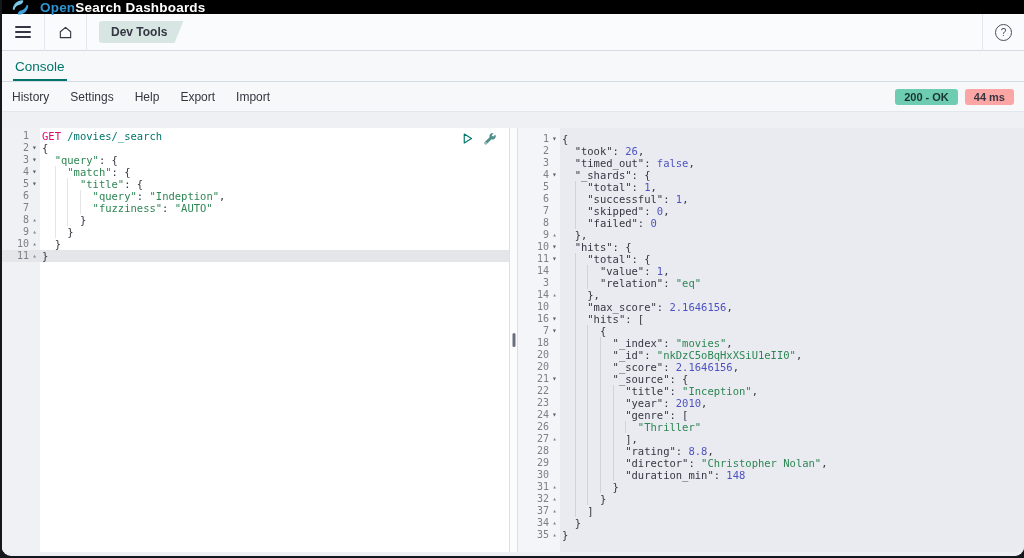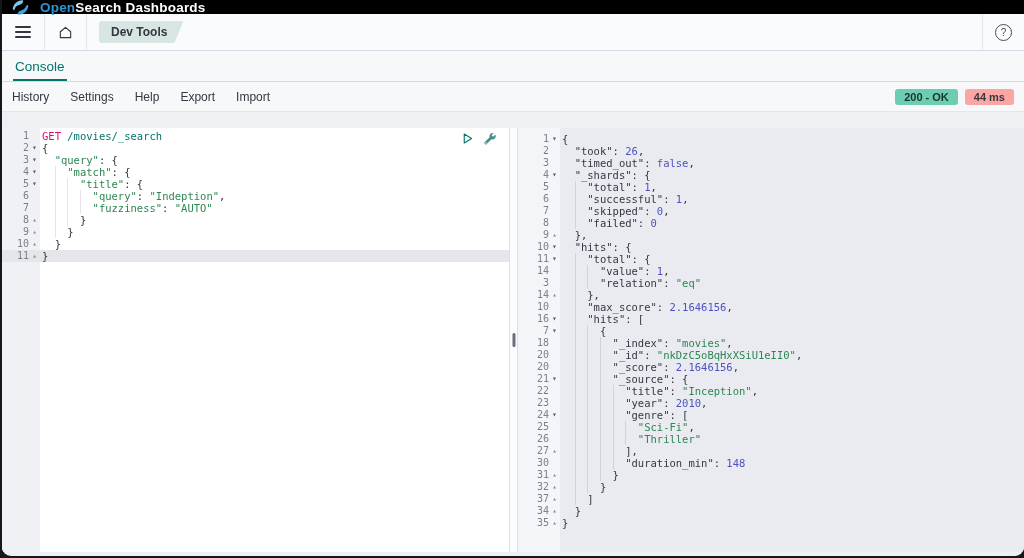--- a/index.html
+++ b/index.html
@@ -164,23 +164,24 @@
         <div class="row"><span class="gut"><span class="num">10</span><span class="fold"></span></span><span class="code"><span class="ig first"></span><span class="ig"></span><span class="tk-p">"max_score": </span><span class="tk-n">2.1646156</span><span class="tk-p">,</span></span></div>
         <div class="row"><span class="gut"><span class="num">16</span><span class="fold">▾</span></span><span class="code"><span class="ig first"></span><span class="ig"></span><span class="tk-p">"hits": [</span></span></div>
         <div class="row"><span class="gut"><span class="num">7</span><span class="fold">▾</span></span><span class="code"><span class="ig first"></span><span class="ig"></span><span class="ig"></span><span class="tk-p">{</span></span></div>
         <div class="row"><span class="gut"><span class="num">18</span><span class="fold"></span></span><span class="code"><span class="ig first"></span><span class="ig"></span><span class="ig"></span><span class="ig"></span><span class="tk-p">"_index": </span><span class="tk-g">"movies"</span><span class="tk-p">,</span></span></div>
         <div class="row"><span class="gut"><span class="num">20</span><span class="fold"></span></span><span class="code"><span class="ig first"></span><span class="ig"></span><span class="ig"></span><span class="ig"></span><span class="tk-p">"_id": </span><span class="tk-g">"nkDzC5oBqHxXSiU1eII0"</span><span class="tk-p">,</span></span></div>
         <div class="row"><span class="gut"><span class="num">20</span><span class="fold"></span></span><span class="code"><span class="ig first"></span><span class="ig"></span><span class="ig"></span><span class="ig"></span><span class="tk-p">"_score": </span><span class="tk-n">2.1646156</span><span class="tk-p">,</span></span></div>
         <div class="row"><span class="gut"><span class="num">21</span><span class="fold">▾</span></span><span class="code"><span class="ig first"></span><span class="ig"></span><span class="ig"></span><span class="ig"></span><span class="tk-p">"_source": {</span></span></div>
         <div class="row"><span class="gut"><span class="num">22</span><span class="fold"></span></span><span class="code"><span class="ig first"></span><span class="ig"></span><span class="ig"></span><span class="ig"></span><span class="ig"></span><span class="tk-p">"title": </span><span class="tk-g">"Inception"</span><span class="tk-p">,</span></span></div>
         <div class="row"><span class="gut"><span class="num">23</span><span class="fold"></span></span><span class="code"><span class="ig first"></span><span class="ig"></span><span class="ig"></span><span class="ig"></span><span class="ig"></span><span class="tk-p">"year": </span><span class="tk-n">2010</span><span class="tk-p">,</span></span></div>
         <div class="row"><span class="gut"><span class="num">24</span><span class="fold">▾</span></span><span class="code"><span class="ig first"></span><span class="ig"></span><span class="ig"></span><span class="ig"></span><span class="ig"></span><span class="tk-p">"genre": [</span></span></div>
-        <div class="row"><span class="gut"><span class="num">25</span><span class="fold"></span></span><span class="code"><span class="ig first"></span><span class="ig"></span><span class="ig"></span><span class="ig"></span><span class="ig"></span><span class="ig"></span><span class="tk-g">"Sci-Fi"</span><span class="tk-p">,</span></span></div>
         <div class="row"><span class="gut"><span class="num">26</span><span class="fold"></span></span><span class="code"><span class="ig first"></span><span class="ig"></span><span class="ig"></span><span class="ig"></span><span class="ig"></span><span class="ig"></span><span class="tk-g">"Thriller"</span></span></div>
         <div class="row"><span class="gut"><span class="num">27</span><span class="fold close">▴</span></span><span class="code"><span class="ig first"></span><span class="ig"></span><span class="ig"></span><span class="ig"></span><span class="ig"></span><span class="tk-p">],</span></span></div>
+        <div class="row"><span class="gut"><span class="num">28</span><span class="fold"></span></span><span class="code"><span class="ig first"></span><span class="ig"></span><span class="ig"></span><span class="ig"></span><span class="ig"></span><span class="tk-p">"rating": </span><span class="tk-n">8.8</span><span class="tk-p">,</span></span></div>
+        <div class="row"><span class="gut"><span class="num">29</span><span class="fold"></span></span><span class="code"><span class="ig first"></span><span class="ig"></span><span class="ig"></span><span class="ig"></span><span class="ig"></span><span class="tk-p">"director": </span><span class="tk-g">"Christopher Nolan"</span><span class="tk-p">,</span></span></div>
         <div class="row"><span class="gut"><span class="num">30</span><span class="fold"></span></span><span class="code"><span class="ig first"></span><span class="ig"></span><span class="ig"></span><span class="ig"></span><span class="ig"></span><span class="tk-p">"duration_min": </span><span class="tk-n">148</span></span></div>
         <div class="row"><span class="gut"><span class="num">31</span><span class="fold close">▴</span></span><span class="code"><span class="ig first"></span><span class="ig"></span><span class="ig"></span><span class="ig"></span><span class="tk-p">}</span></span></div>
         <div class="row"><span class="gut"><span class="num">32</span><span class="fold close">▴</span></span><span class="code"><span class="ig first"></span><span class="ig"></span><span class="ig"></span><span class="tk-p">}</span></span></div>
         <div class="row"><span class="gut"><span class="num">37</span><span class="fold close">▴</span></span><span class="code"><span class="ig first"></span><span class="ig"></span><span class="tk-p">]</span></span></div>
         <div class="row"><span class="gut"><span class="num">34</span><span class="fold close">▴</span></span><span class="code"><span class="ig first"></span><span class="tk-p">}</span></span></div>
         <div class="row"><span class="gut"><span class="num">35</span><span class="fold close">▴</span></span><span class="code"><span class="tk-p">}</span></span></div>
       </div>
   </div>
 
 </div>

